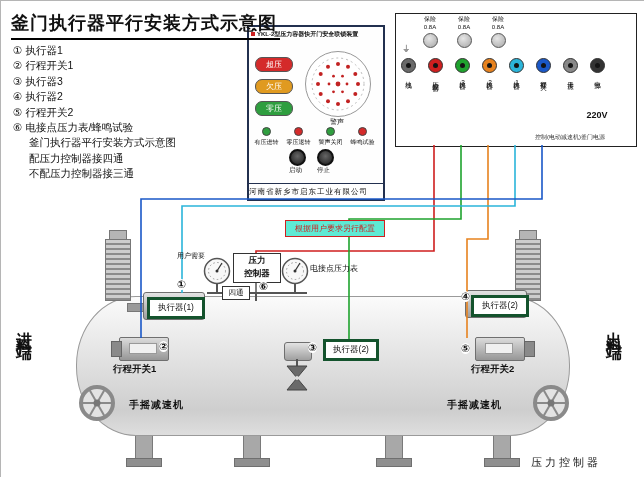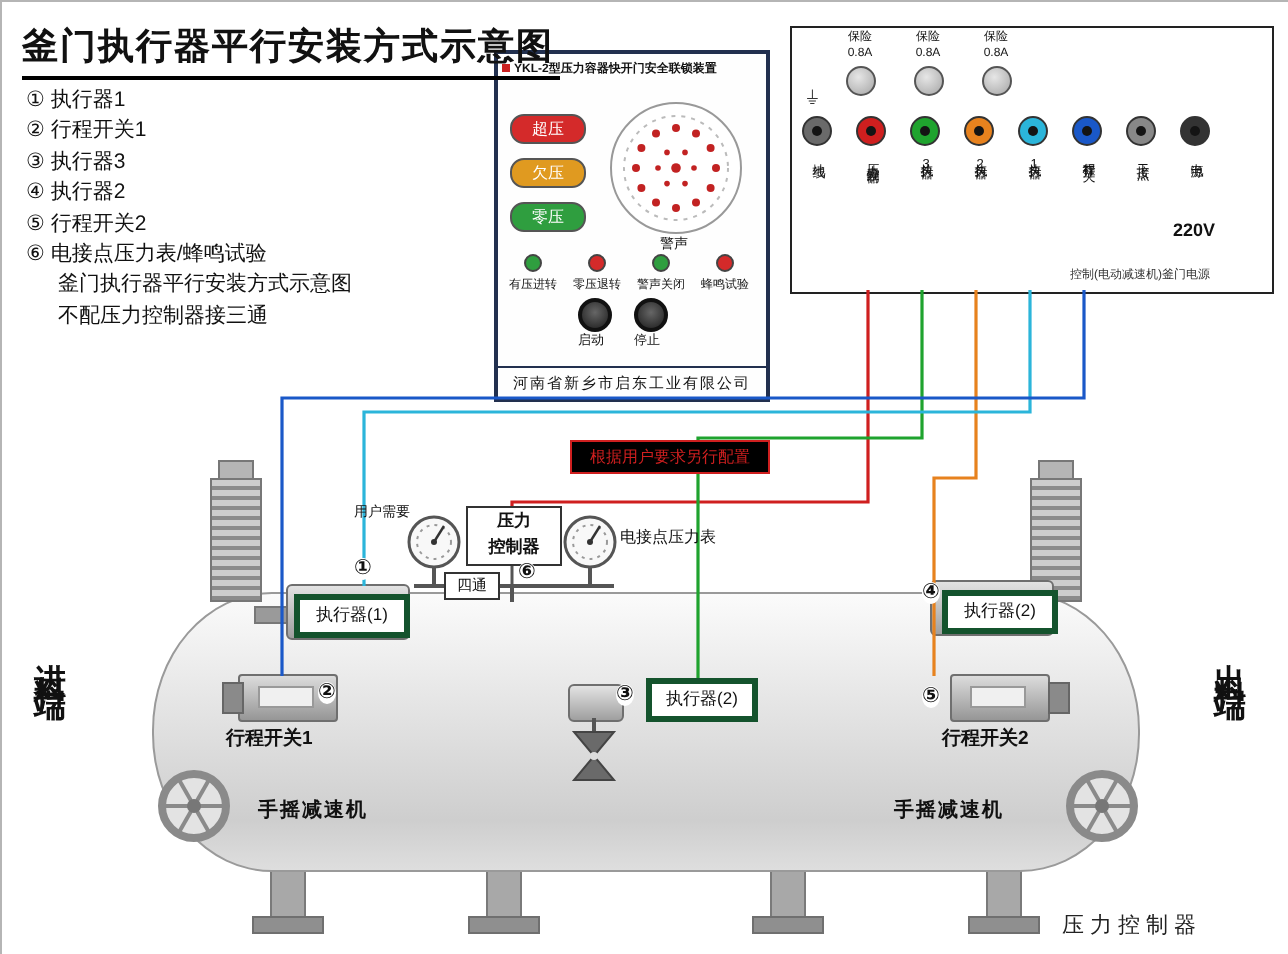--- a/index.html
+++ b/index.html
@@ -23,39 +23,39 @@
   .dial{position:absolute;left:56px;top:24px;width:64px;height:64px;border-radius:50%;
         background:#fff;border:1px solid #999;}
   .dial-label{position:absolute;left:56px;top:90px;width:64px;text-align:center;font-size:7px;}
   .sw{position:absolute;top:100px;width:31px;display:flex;flex-direction:column;align-items:center;}
   .sw-dot{width:7px;height:7px;border-radius:50%;border:1px solid #444;}
   .sw-label{font-size:6px;margin-top:2px;white-space:nowrap;}
   .pbtn{position:absolute;top:122px;width:13px;height:13px;border-radius:50%;
         background:radial-gradient(circle at 50% 40%,#666,#1c1c1c);border:2px solid #111;}
   .pbtn-label{position:absolute;top:139px;width:21px;text-align:center;font-size:6.5px;}
   .cp-company{position:absolute;left:0;right:0;bottom:0;height:15px;border-top:1.5px solid #22304f;
-              font-size:7.5px;line-height:15px;text-align:center;letter-spacing:1px;white-space:nowrap;}
+              font-size:7.5px;line-height:15px;text-align:left;letter-spacing:1px;white-space:nowrap;}
   
   .tpanel{left:394px;top:12px;width:240px;height:132px;background:#fff;border:1.5px solid #222;z-index:3;}
   .fuse{position:absolute;top:2px;width:24px;display:flex;flex-direction:column;align-items:center;}
   .fuse-txt{font-size:6px;line-height:7.5px;white-space:nowrap;}
   .fuse-circ{width:13px;height:13px;border-radius:50%;margin-top:2px;
              background:radial-gradient(circle at 40% 35%,#e6e6e6,#a6a6a6);border:1px solid #555;}
   .term{position:absolute;top:44px;width:24px;display:flex;flex-direction:column;align-items:center;}
   .tcirc{width:13px;height:13px;border-radius:50%;border:1px solid #333;
          display:flex;align-items:center;justify-content:center;}
   .tdot{width:5px;height:5px;border-radius:50%;background:#141414;}
   .tlabel{writing-mode:vertical-rl;text-orientation:upright;font-size:6.5px;letter-spacing:1px;
           margin-top:3px;height:46px;}
   .tvolt{position:absolute;left:184px;top:96px;width:34px;text-align:center;font-size:9px;font-weight:bold;}
   .tnote{position:absolute;left:112px;top:119px;width:124px;text-align:center;font-size:6px;color:#333;white-space:nowrap;}
   .gnd{position:absolute;left:7px;top:30px;font-size:9px;color:#333;}
   
   .note-box{left:284px;top:219px;width:98px;height:15px;border:1.2px solid #cf1f1f;color:#cf1f1f;
-            background:#000000;font-size:8px;line-height:15px;text-align:center;z-index:5;white-space:nowrap;}
+            background:#5eead4;font-size:8px;line-height:15px;text-align:center;z-index:5;white-space:nowrap;}
   .pc-box{left:232px;top:252px;width:46px;height:28px;background:#fff;border:1px solid #333;
           font-size:8.5px;font-weight:bold;line-height:13px;text-align:center;z-index:5;}
   .cross-box{left:221px;top:285px;width:26px;height:12px;background:#fff;border:1px solid #333;
              font-size:7.5px;line-height:11px;text-align:center;z-index:5;}
   .small-note{left:176px;top:250px;font-size:7px;z-index:5;}
   .gauge-label{left:309px;top:262px;font-size:8px;z-index:5;}
   .cnum{position:absolute;font-size:10.5px;font-weight:bold;line-height:11px;background:#fff;
         border-radius:50%;z-index:6;}
   .lblbox{position:absolute;background:#fff;border:3px solid #14532d;font-size:8.5px;
           text-align:center;z-index:5;display:flex;align-items:center;justify-content:center;white-space:nowrap;}
@@ -89,20 +89,21 @@
 
   <div class="abs title">釜门执行器平行安装方式示意图</div>
   <div class="abs legend">
     <div class="lg-row"><span class="lg-num">①</span><span>执行器1</span></div>
     <div class="lg-row"><span class="lg-num">②</span><span>行程开关1</span></div>
     <div class="lg-row"><span class="lg-num">③</span><span>执行器3</span></div>
     <div class="lg-row"><span class="lg-num">④</span><span>执行器2</span></div>
     <div class="lg-row"><span class="lg-num">⑤</span><span>行程开关2</span></div>
     <div class="lg-row"><span class="lg-num">⑥</span><span>电接点压力表/蜂鸣试验</span></div>
     <div class="lg-note">釜门执行器平行安装方式示意图</div>
+    <div class="lg-note">配压力控制器接四通</div>
     <div class="lg-note">不配压力控制器接三通</div>
   </div>
 
   <div class="abs cpanel">
     <div class="cp-header">
       <span class="cp-dot"></span>
       <span>YKL-2型压力容器快开门安全联锁装置</span>
     </div>
     <div class="lamp" style="top: 30px; background-color: rgb(212, 42, 42);">超压</div>
     <div class="lamp" style="top: 52px; background-color: rgb(224, 154, 32);">欠压</div>

